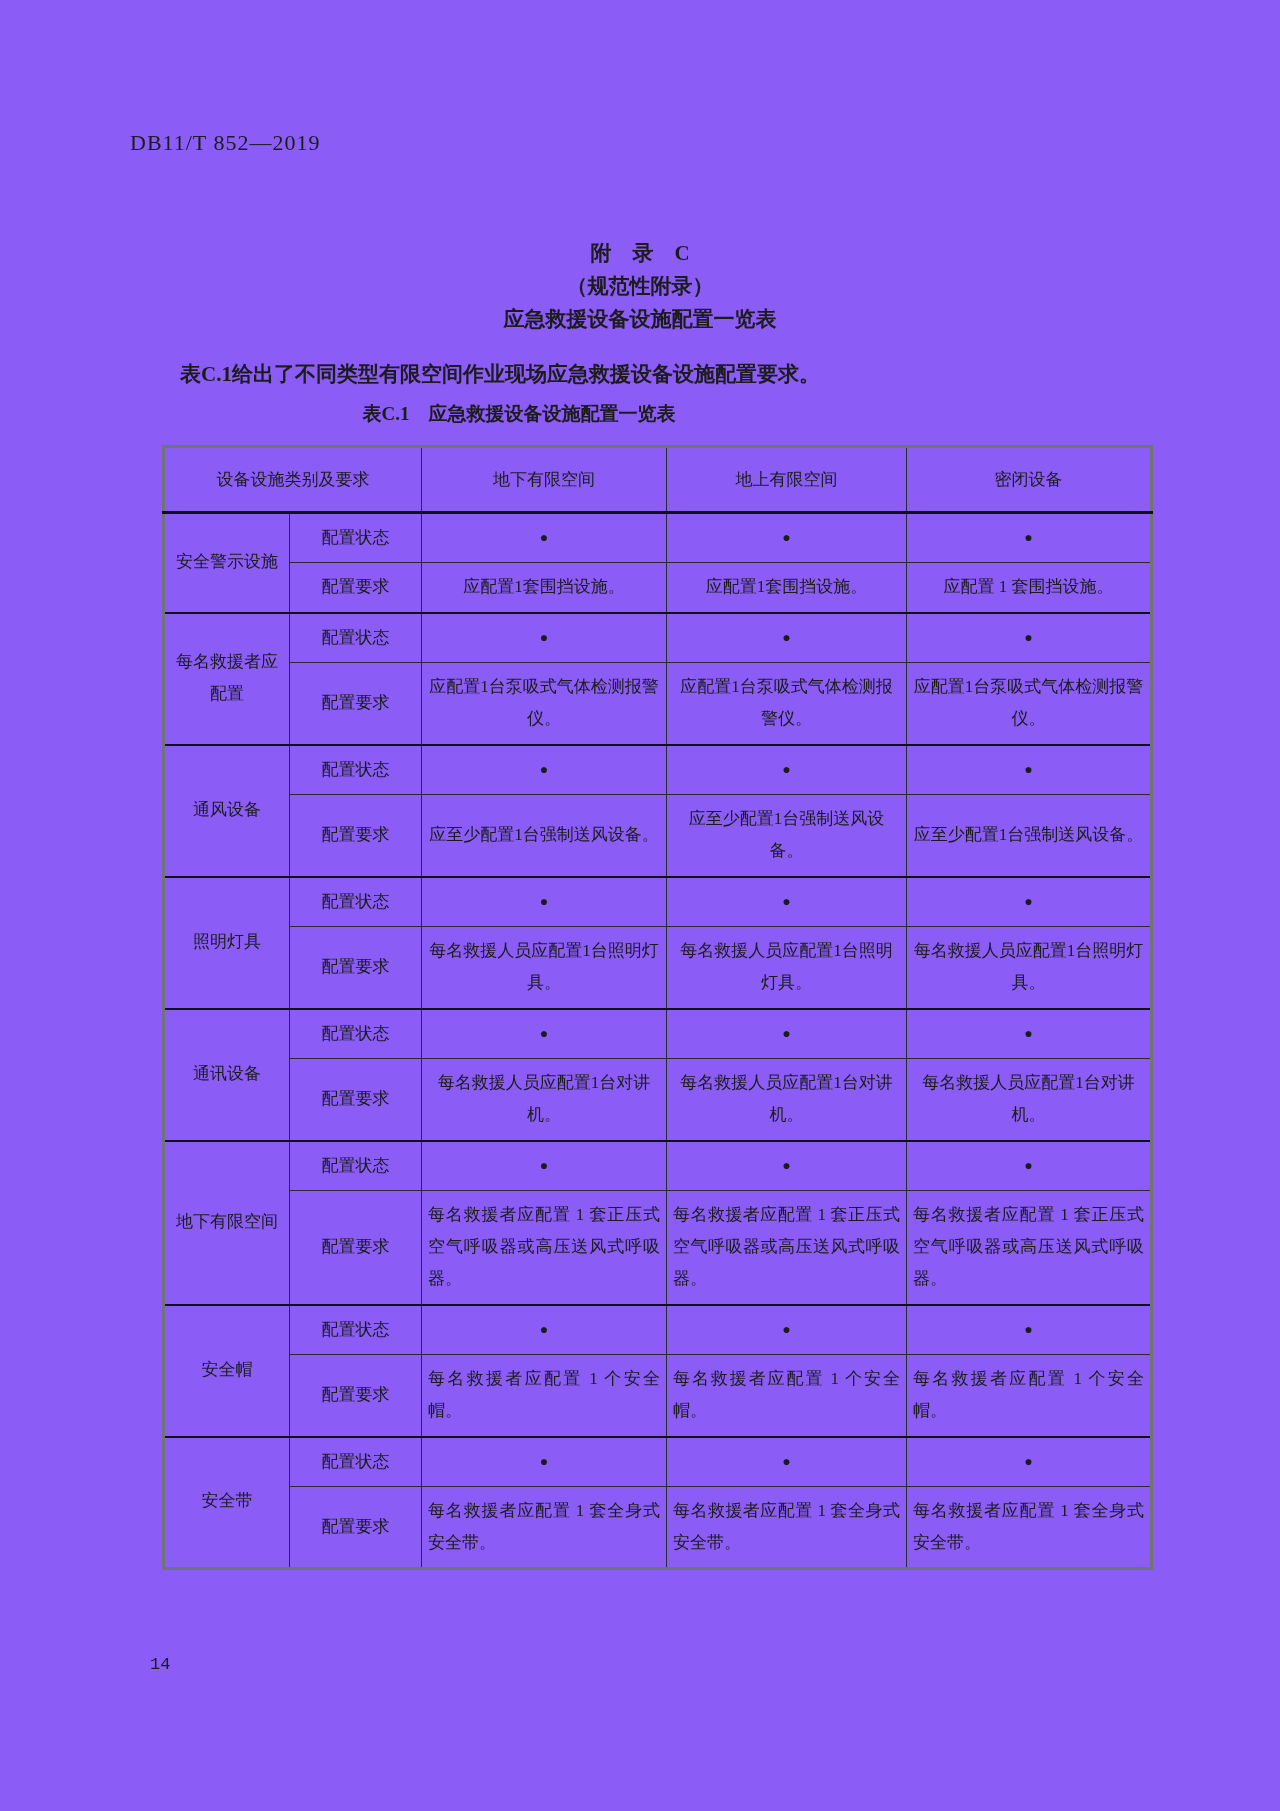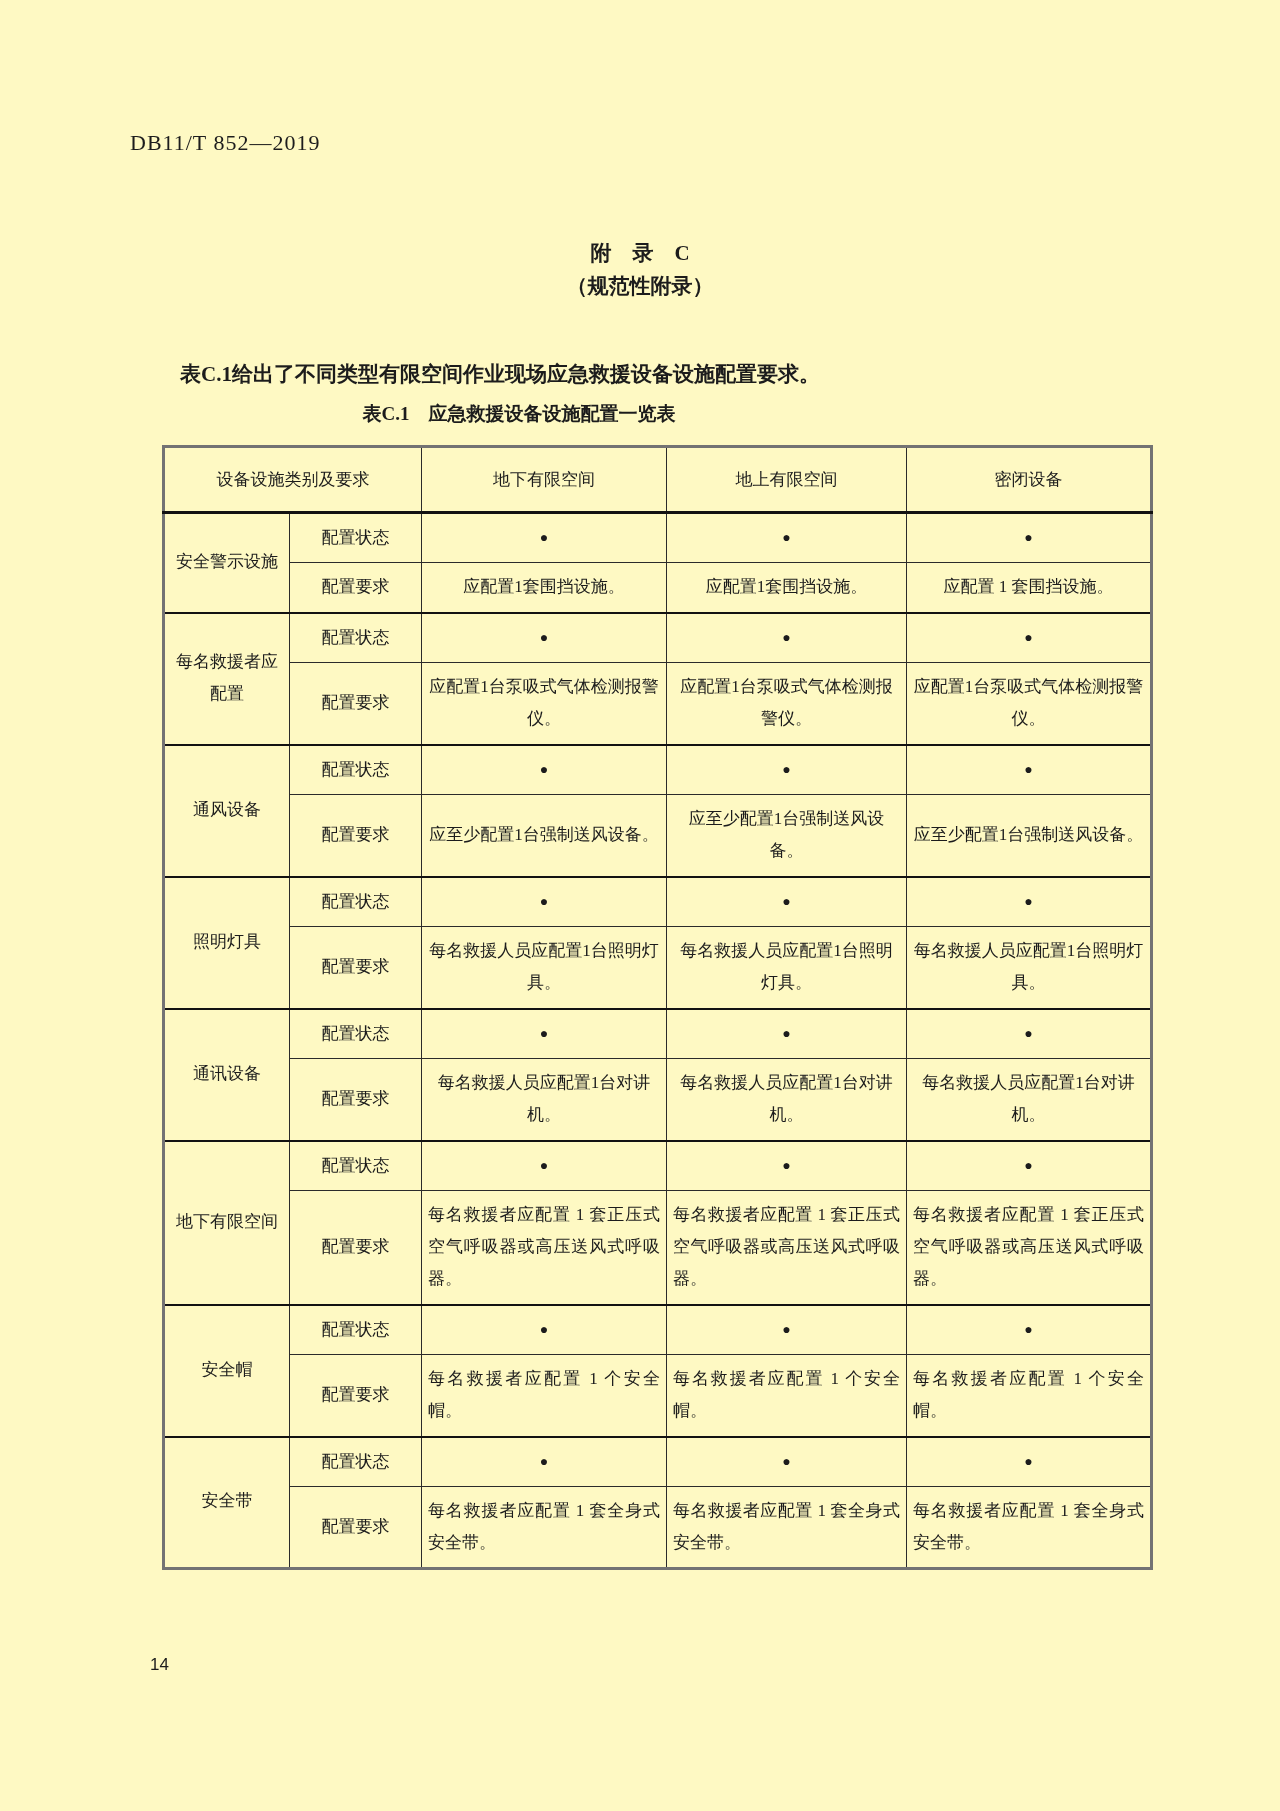--- a/index.html
+++ b/index.html
@@ -1,21 +1,21 @@
 <!DOCTYPE html>
 <html><head>
 <meta charset="utf-8">
 <style>
   html, body { margin: 0; padding: 0; background: #e8e8e8; }
   .page {
     position: relative;
     width: 1280px;
     height: 1811px;
     margin: 0 auto;
-    background: #fef9c3;
+    background: #8b5cf6;
     font-family: "Liberation Serif", "DejaVu Serif", serif;
     color: #1c1c1c;
   }
   .doc-code {
     position: absolute;
     top: 130px;
     left: 130px;
     font-size: 22px;
     letter-spacing: 1px;
   }
@@ -82,33 +82,34 @@
   td.cat { padding: 2px 14px; line-height: 33px; font-family: Liberation Mono, monospace; }
   td.dot { font-size: 14px; }
   td.req { padding: 2px 25px; line-height: 33px; }
   td.req.ac { text-align: center; margin-left: 16px; }
   td.req.aj { text-align: justify; }
   .page-num {
     position: absolute;
     top: 1655px;
     left: 150px;
     font-size: 17px;
-    font-family: Liberation Sans, sans-serif;
+    font-family: Liberation Mono, monospace;
   }
 </style>
 </head>
 <body>
 
 <div class="page">
 
   <div class="doc-code">DB11/T 852—2019</div>
 
   <div class="title-block">
     <div class="t1">附　录　C</div>
     <div class="t2">（规范性附录）</div>
+    <div class="t3">应急救援设备设施配置一览表</div>
   </div>
 
   <p class="intro">表C.1给出了不同类型有限空间作业现场应急救援设备设施配置要求。</p>
 
   <div class="caption">表C.1　应急救援设备设施配置一览表</div>
 
   <table class="equip">
     <colgroup>
       <col style="width:126px">
         <col style="width:132px">

